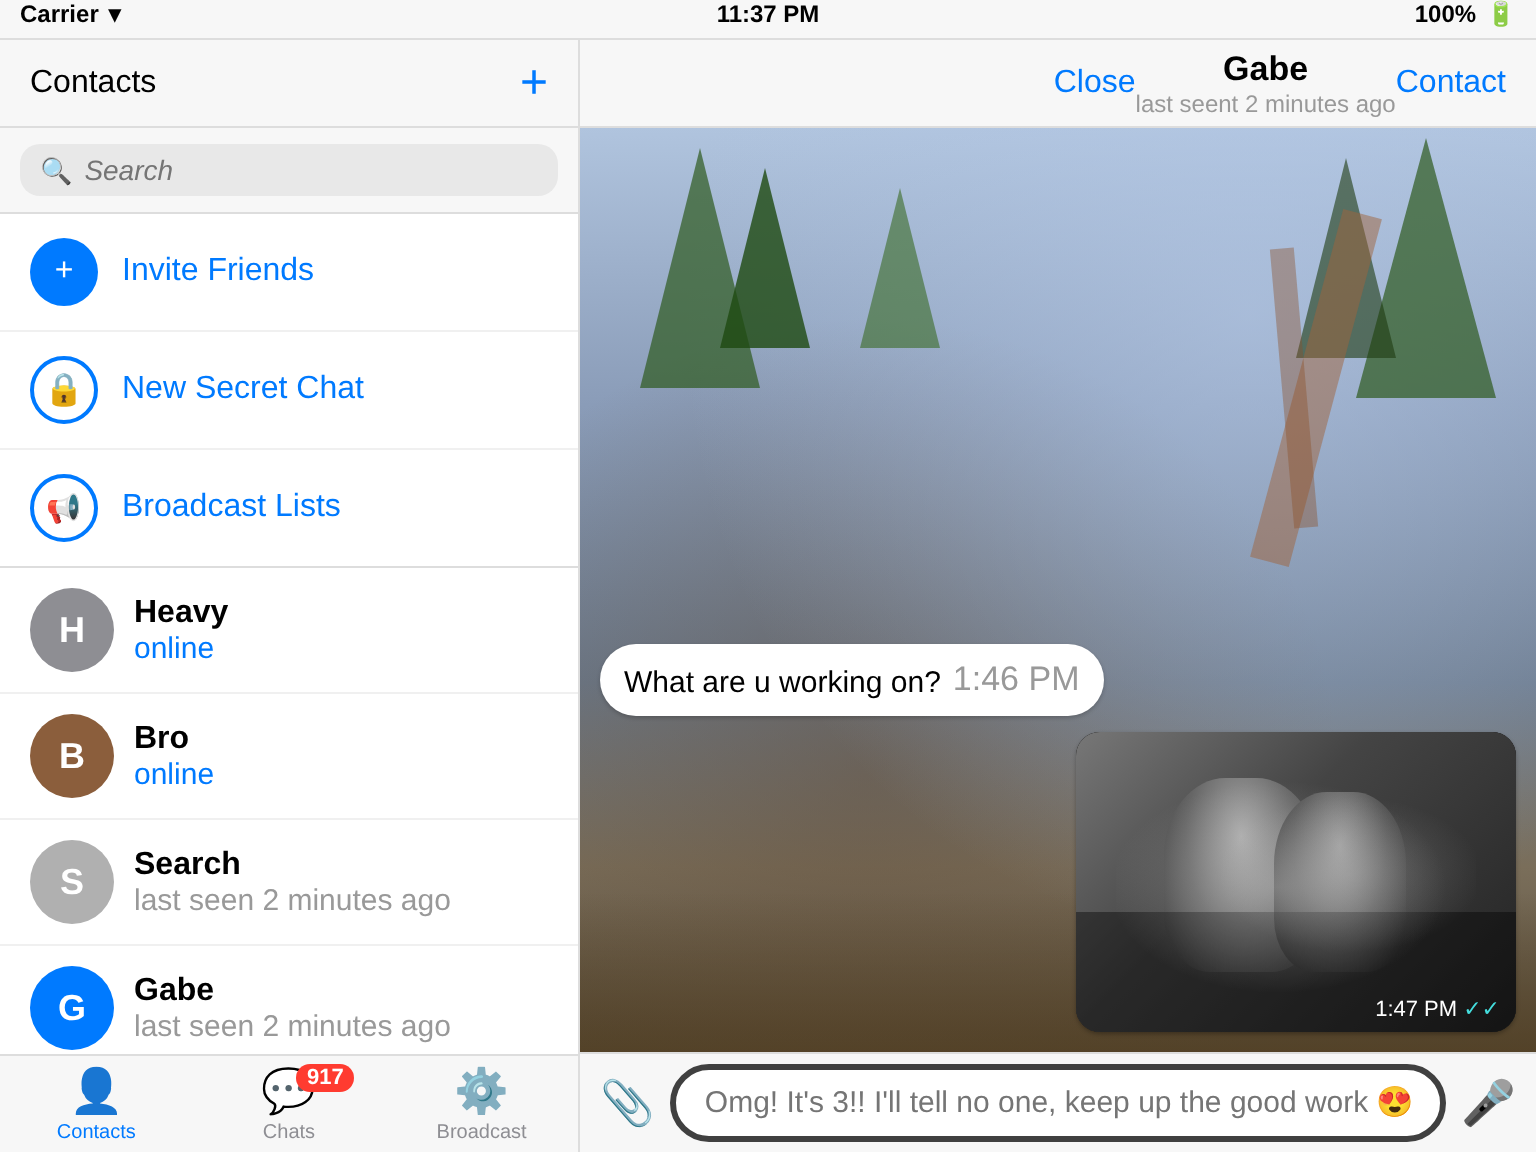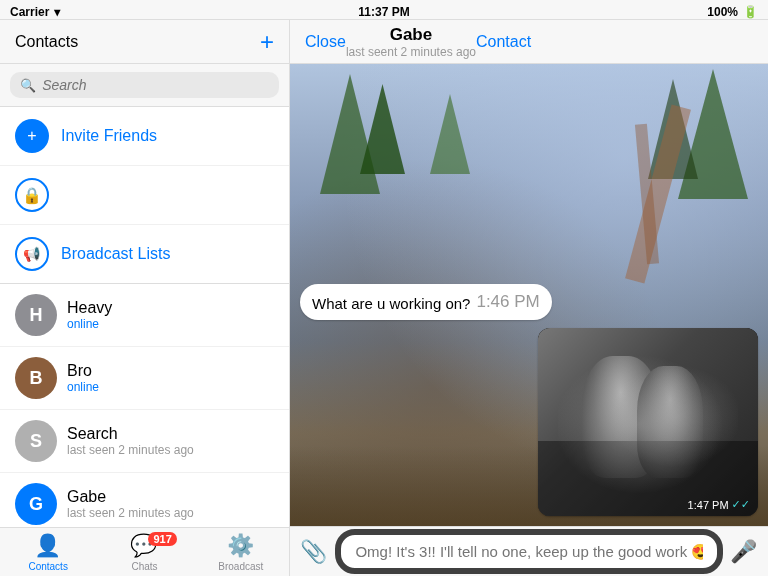--- a/index.html
+++ b/index.html
@@ -3,21 +3,21 @@
   <meta charset="utf-8">
   <style>
     * { box-sizing: border-box; margin: 0; padding: 0; }
     body { font-family: -apple-system, 'Helvetica Neue', Arial, sans-serif; width: 768px; height: 576px; overflow: hidden; display: flex; flex-direction: column; background: #fff; }
 
     
     .status-bar {
       height: 20px;
       background: #f7f7f7;
       display: flex;
-      align-items: flex-end;
+      align-items: flex-start;
       justify-content: space-between;
       padding: 0 10px;
       font-size: 12px;
       font-weight: 600;
       border-bottom: 1px solid #ddd;
       flex-shrink: 0;
     }
     .status-bar-left { display: flex; align-items: center; gap: 5px; }
     .status-bar-center { position: absolute; left: 50%; transform: translateX(-50%); font-size: 12px; font-weight: 600; }
     .status-bar-right { display: flex; align-items: center; gap: 5px; }
@@ -109,22 +109,22 @@
       border-radius: 50%;
       flex-shrink: 0;
       display: flex; align-items: center; justify-content: center;
       font-size: 18px;
       font-weight: bold;
       color: #fff;
       overflow: hidden;
       position: relative;
     }
     .contact-info { flex: 1; }
-    .contact-name { font-size: 16px; font-weight: 400; color: #000; }
-    .contact-status { font-size: 12px; }
+    .contact-name { font-size: 16px; font-weight: 700; color: #000; }
+    .contact-status { font-size: 15px; }
     .contact-status.online { color: #007aff; }
     .contact-status.offline { color: #999; }
 
     
     .bottom-tabs {
       height: 49px;
       background: #f7f7f7;
       border-top: 1px solid #ddd;
       display: flex;
       align-items: stretch;
@@ -167,21 +167,21 @@
       flex-direction: column;
       background: #fff;
     }
 
     .chat-header {
       height: 44px;
       background: #f7f7f7;
       border-bottom: 1px solid #ddd;
       display: flex;
       align-items: center;
-      justify-content: flex-start;
+      justify-content: flex-end;
       padding: 0 15px;
     }
     .chat-header-center { text-align: center; }
     .chat-header-name { font-size: 17px; font-weight: 600; color: #000; }
     .chat-header-status { font-size: 12px; color: #999; }
     .chat-header-btn { font-size: 16px; color: #007aff; cursor: pointer; }
 
     .chat-bg {
       flex: 1;
       position: relative;
@@ -229,21 +229,21 @@
       box-shadow: 0 1px 2px rgba(0,0,0,0.2);
     }
     .bubble-time { font-size: 17px; color: #999; white-space: nowrap; }
 
     .photo-bubble {
       background: #000;
       border-radius: 12px;
       overflow: hidden;
       position: relative;
       width: 220px;
-      height: 188px;
+      height: 150px;
       box-shadow: 0 1px 2px rgba(0,0,0,0.3);
       margin-left: 20px;
     }
     
     .couple-silhouette {
       width: 100%; height: 100%;
       background:
         radial-gradient(ellipse at 40% 45%, #888 20%, #444 50%, #222 100%);
       position: relative;
       overflow: hidden;
@@ -274,21 +274,21 @@
       border-top: 1px solid #ddd;
       display: flex;
       align-items: center;
       padding: 0 10px;
       gap: 8px;
     }
     .attach-btn { font-size: 22px; color: #007aff; cursor: pointer; }
     .chat-input {
       flex: 1;
       background: #fff;
-      border: 6px solid #404040;
+      border: 3px solid #404040;
       border-radius: 20px;
       padding: 8px 14px;
       font-size: 15px;
       outline: none;
       color: #000;
     }
     .mic-btn { font-size: 22px; color: #007aff; cursor: pointer; }
 
     
     .av-gray { background: #8e8e93; }
@@ -327,20 +327,21 @@
       </div>
     </div>
 
     <div class="action-list">
       <div class="action-item">
         <div class="action-icon-circle filled">+</div>
         <span class="action-label">Invite Friends</span>
       </div>
       <div class="action-item">
         <div class="action-icon-circle">🔒</div>
+        <span class="action-label">New Secret Chat</span>
       </div>
       <div class="action-item">
         <div class="action-icon-circle" style="font-size:14px;">📢</div>
         <span class="action-label">Broadcast Lists</span>
       </div>
     </div>
 
     <div class="contacts-list">
 
       <div class="contact-item">

